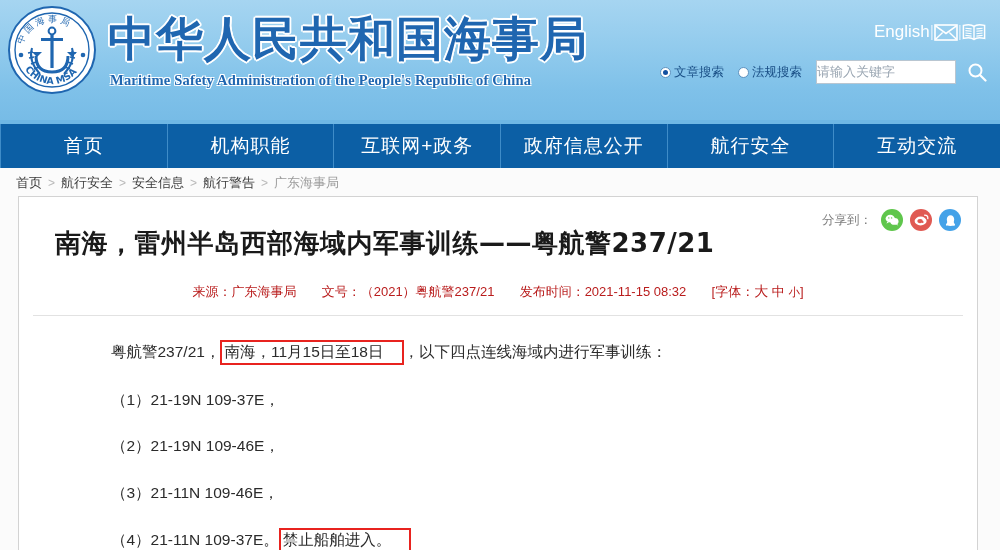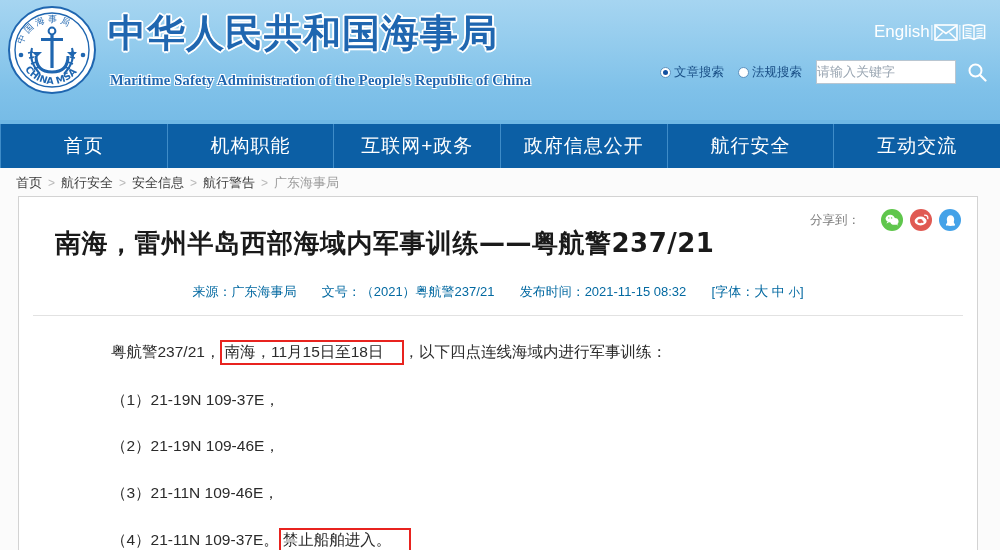--- a/index.html
+++ b/index.html
@@ -20,21 +20,21 @@
   .header:after{
     content:"";position:absolute;left:0;right:0;bottom:0;height:4px;
     background:#6fb7e4;
   }
   .emblem{
     position:absolute;left:8px;top:6px;width:88px;height:88px;border-radius:50%;
   }
   .brand-cn{
     position:absolute;left:108px;top:8px;
     font-family:"DejaVu Sans","Liberation Sans",sans-serif;
-    font-size:38px;font-weight:bold;letter-spacing:1px;
+    font-size:47px;font-weight:bold;letter-spacing:1px;
     color:#1f66b0;
     text-shadow:
       -1.4px -1.4px 0 #ffffff, 1.4px -1.4px 0 #ffffff,
       -1.4px 1.4px 0 #ffffff, 1.4px 1.4px 0 #ffffff,
       0 -1.8px 0 #ffffff, 0 1.8px 0 #ffffff,
       -1.8px 0 0 #ffffff, 1.8px 0 0 #ffffff;
     white-space:nowrap;
   }
   .brand-en{
     position:absolute;left:110px;top:72px;
@@ -104,34 +104,34 @@
 
   
   .card{
     position:absolute;left:18px;top:196px;width:960px;height:354px;
     background:#ffffff;border:1px solid #d3d3d3;border-bottom:0;
     box-sizing:border-box;
   }
   .share{
     position:absolute;right:16px;top:12px;display:flex;align-items:center;gap:7px;
   }
-  .share-label{color:#7d7d7d;font-size:12.5px;margin-right:14px;}
+  .share-label{color:#7d7d7d;font-size:12.5px;margin-right:2px;}
   .sicon{width:22px;height:22px;border-radius:50%;display:flex;align-items:center;justify-content:center;cursor:pointer;}
   .sicon.wechat{background:#5fc64c;}
   .sicon.weibo{background:#e05a53;}
   .sicon.qzone{background:#44a2e8;}
 
   .title{
     margin:30px 36px 0 36px;
     font-family:"DejaVu Sans","Liberation Sans",sans-serif;
     font-size:26px;font-weight:bold;color:#1a1a1a;line-height:1.3;
     letter-spacing:0.5px;
   }
   .meta{
-    margin-top:22px;text-align:center;color:#0369a1;font-size:13px;
+    margin-top:22px;text-align:center;color:#b91c1c;font-size:13px;
     white-space:nowrap;
   }
   .meta .gap{display:inline-block;width:18px;}
   .fsz{cursor:pointer;}
   .fsz.big{font-size:14px;}
   .fsz.mid{font-size:13px;}
   .fsz.sml{font-size:11.5px;}
   .divider{
     margin:14px 14px 0 14px;height:1px;background:#e2e2e2;
   }

